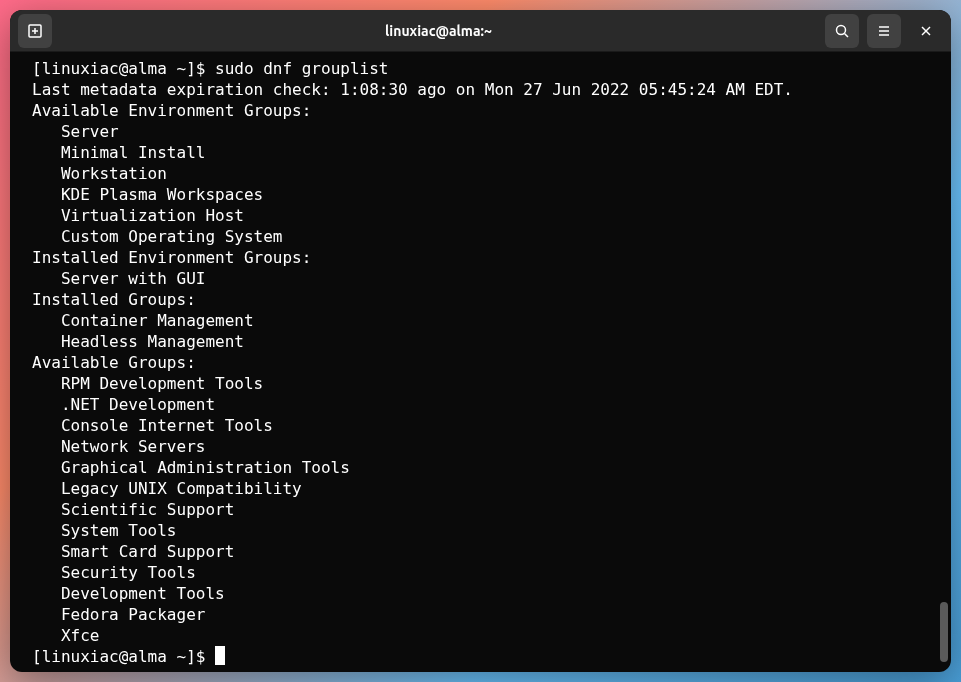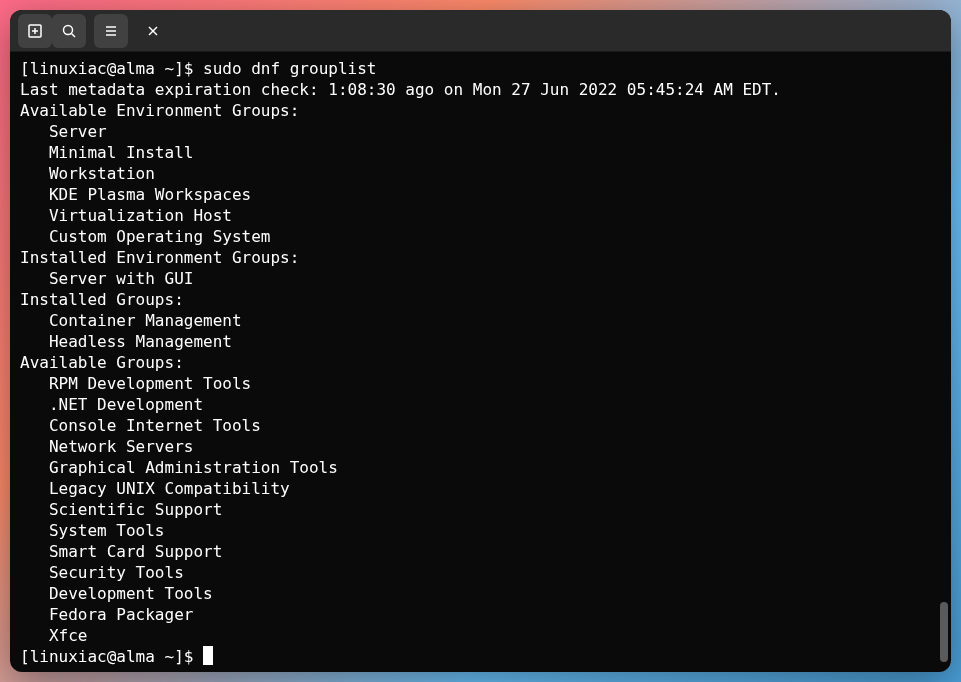--- a/index.html
+++ b/index.html
@@ -65,21 +65,21 @@
     }
     .header-btn.close {
       background: transparent;
     }
     .header-btn svg {
       width: 16px;
       height: 16px;
     }
     .terminal-content {
       flex: 1;
-      padding: 6px 10px;
+      padding: 6px 22px;
       font-family: 'DejaVu Sans Mono', 'Liberation Mono', monospace;
       font-size: 16px;
       line-height: 21px;
       color: #ffffff;
       overflow-y: auto;
       white-space: pre;
       position: relative;
     }
     .scrollbar {
       position: absolute;
@@ -116,20 +116,21 @@
   <div class="title-bar">
     <div class="title-bar-left">
       <button class="header-btn">
         <svg viewBox="0 0 16 16">
           <rect x="2" y="2" width="12" height="12" fill="none" stroke="#fff" stroke-width="1.5" rx="1"></rect>
           <line x1="8" y1="5" x2="8" y2="11" stroke="#fff" stroke-width="1.5"></line>
           <line x1="5" y1="8" x2="11" y2="8" stroke="#fff" stroke-width="1.5"></line>
         </svg>
       </button>
     </div>
+    <div class="title-bar-center">linuxiac@alma:~</div>
     <div class="title-bar-right">
       <button class="header-btn">
         <svg viewBox="0 0 16 16">
           <circle cx="7" cy="7" r="4.5" fill="none" stroke="#fff" stroke-width="1.5"></circle>
           <line x1="10.5" y1="10.5" x2="14" y2="14" stroke="#fff" stroke-width="1.5"></line>
         </svg>
       </button>
       <button class="header-btn">
         <svg viewBox="0 0 16 16">
           <line x1="3" y1="4" x2="13" y2="4" stroke="#fff" stroke-width="1.5"></line>

